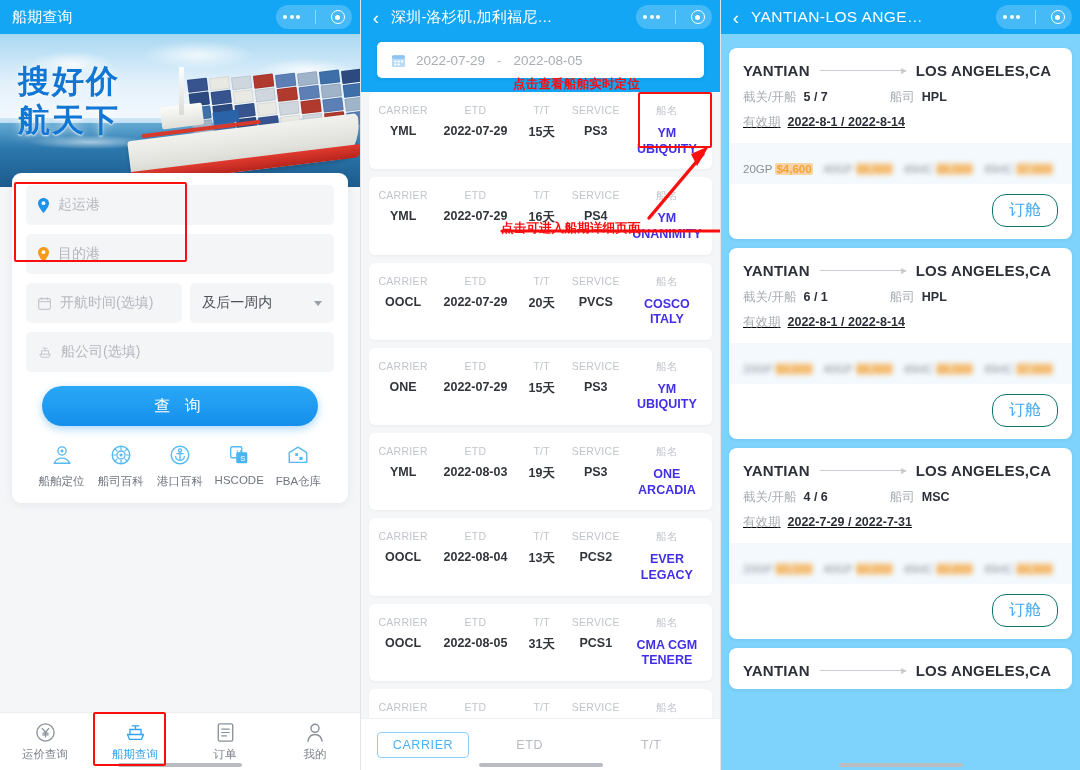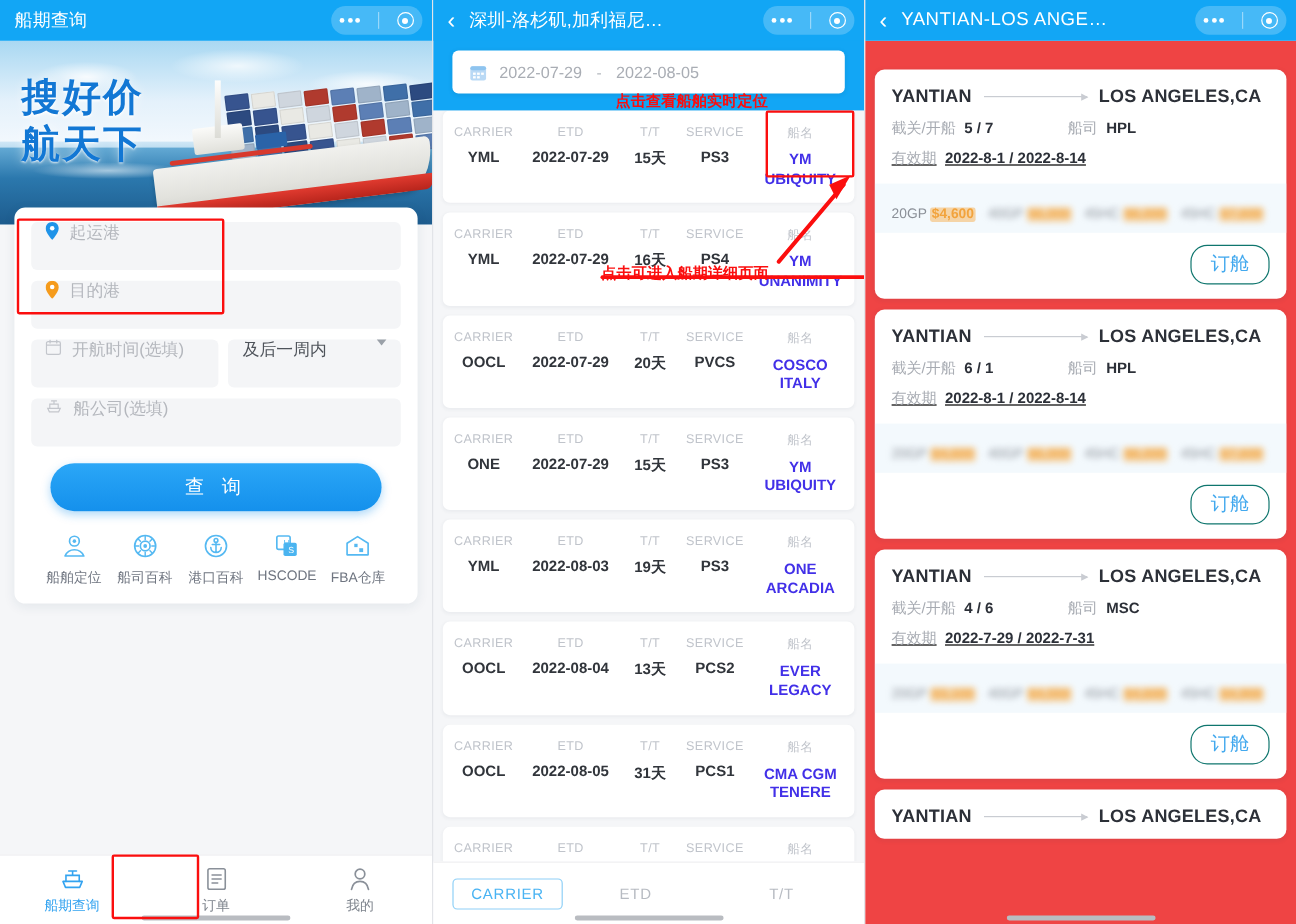--- a/index.html
+++ b/index.html
@@ -112,21 +112,21 @@
     text-shadow: 0 1px 2px rgba(255,255,255,.9), 0 0 10px rgba(255,255,255,.7);
   }
 
   .card-form {
     position: absolute; left: 12px; right: 12px; top: 173px;
     background: #fff; border-radius: 9px; padding: 12px 14px 10px;
     box-shadow: 0 2px 10px rgba(30,60,90,.08);
   }
   .field {
     height: 40px; background: #f4f5f7; border-radius: 5px;
-    display: flex; align-items: flex-start; padding: 0 12px; margin-bottom: 9px;
+    display: flex; align-items: center; padding: 0 12px; margin-bottom: 9px;
     font-size: 14px; color: #b9bcc2;
   }
   .field .pin { margin-right: 9px; display: flex; }
   .field .txt { font-size: 14px; color: #b4b7bd; }
   .row2 { display: flex; gap: 8px; margin-bottom: 9px; }
   .row2 .field { margin-bottom: 0; }
   .row2 .f-left { flex: 1.05; }
   .row2 .f-right { flex: .95; justify-content: space-between; color: #5a5f66; }
   .row2 .f-right .txt { color: #4e535a; font-size: 14px; }
   .caret { width: 0; height: 0; border-left: 4px solid transparent;
@@ -209,21 +209,21 @@
   
   .ann {
     position: absolute; color: #fb0e0e; font-size: 12.5px; font-weight: 600;
     white-space: nowrap; z-index: 40; letter-spacing: .2px;
   }
   .arrow-svg { position: absolute; z-index: 40; pointer-events: none; }
 
   
   .s3body {
     position: absolute; top: 34px; left: 0; right: 0; bottom: 0;
-    background: #ef4444; padding: 24px 8px 0; overflow: hidden;
+    background: #7dd3fc; padding: 14px 8px 0; overflow: hidden;
   }
   .pcard {
     background: #fff; border-radius: 8px; margin-bottom: 9px; overflow: hidden;
     box-shadow: 0 1px 4px rgba(30,50,80,.07);
   }
   .pcard .lane {
     display: flex; align-items: center; padding: 14px 14px 10px; gap: 10px;
   }
   .pcard .lane .pt { font-size: 15px; font-weight: 700; color: #2c3038; letter-spacing: .2px; }
   .pcard .lane .line {
@@ -427,20 +427,29 @@
                 <rect x="10" y="11" width="3" height="3" fill="#55b9f2"></rect>
                 <rect x="14.5" y="15" width="3.5" height="3.5" fill="#55b9f2"></rect>
               </svg>
           </span>
           <span>FBA仓库</span>
         </div>
       </div>
     </div>
 
     <div class="tabbar">
+      <div class="tb">
+        <span class="ic">
+          <svg width="21" height="21" viewBox="0 0 22 22">
+              <circle cx="11" cy="11" r="9" fill="none" stroke="#8a9099" stroke-width="1.4"></circle>
+              <path d="M7.6 6.6L11 11l3.4-4.4M11 11v4.6M8.2 11.6h5.6M8.2 13.6h5.6" stroke="#8a9099" stroke-width="1.3" fill="none" stroke-linecap="round"></path>
+            </svg>
+        </span>
+        <span>运价查询</span>
+      </div>
       <div class="tb active">
         <span class="ic">
           <svg width="21" height="20" viewBox="0 0 22 20">
               <path d="M2.6 12.6h16.8l-2.2 5.2H4.8z" fill="none" stroke="#33a3f0" stroke-width="1.4" stroke-linejoin="round"></path>
               <path d="M5.2 12.6V7.4h11.6v5.2M11 7.4V3.6M7.6 3.6h6.8" stroke="#33a3f0" stroke-width="1.4" fill="none" stroke-linecap="round"></path>
             </svg>
         </span>
         <span>船期查询</span>
       </div>
       <div class="tb">

